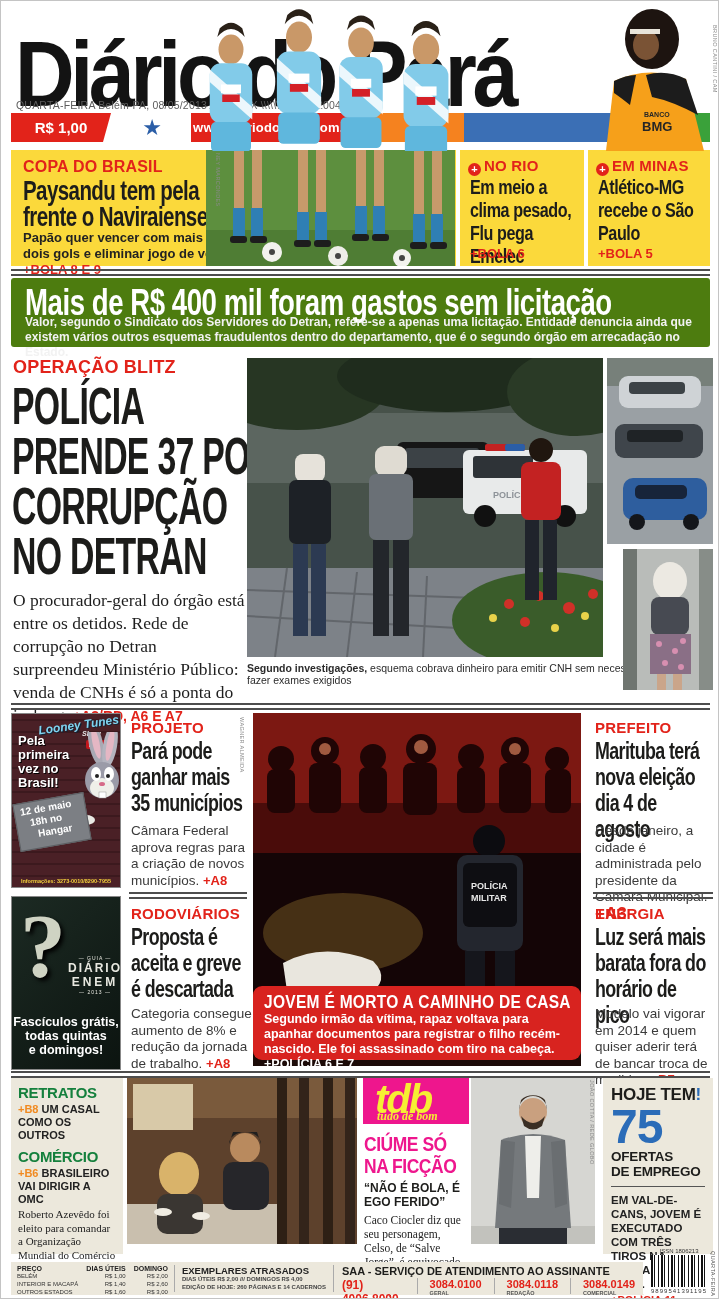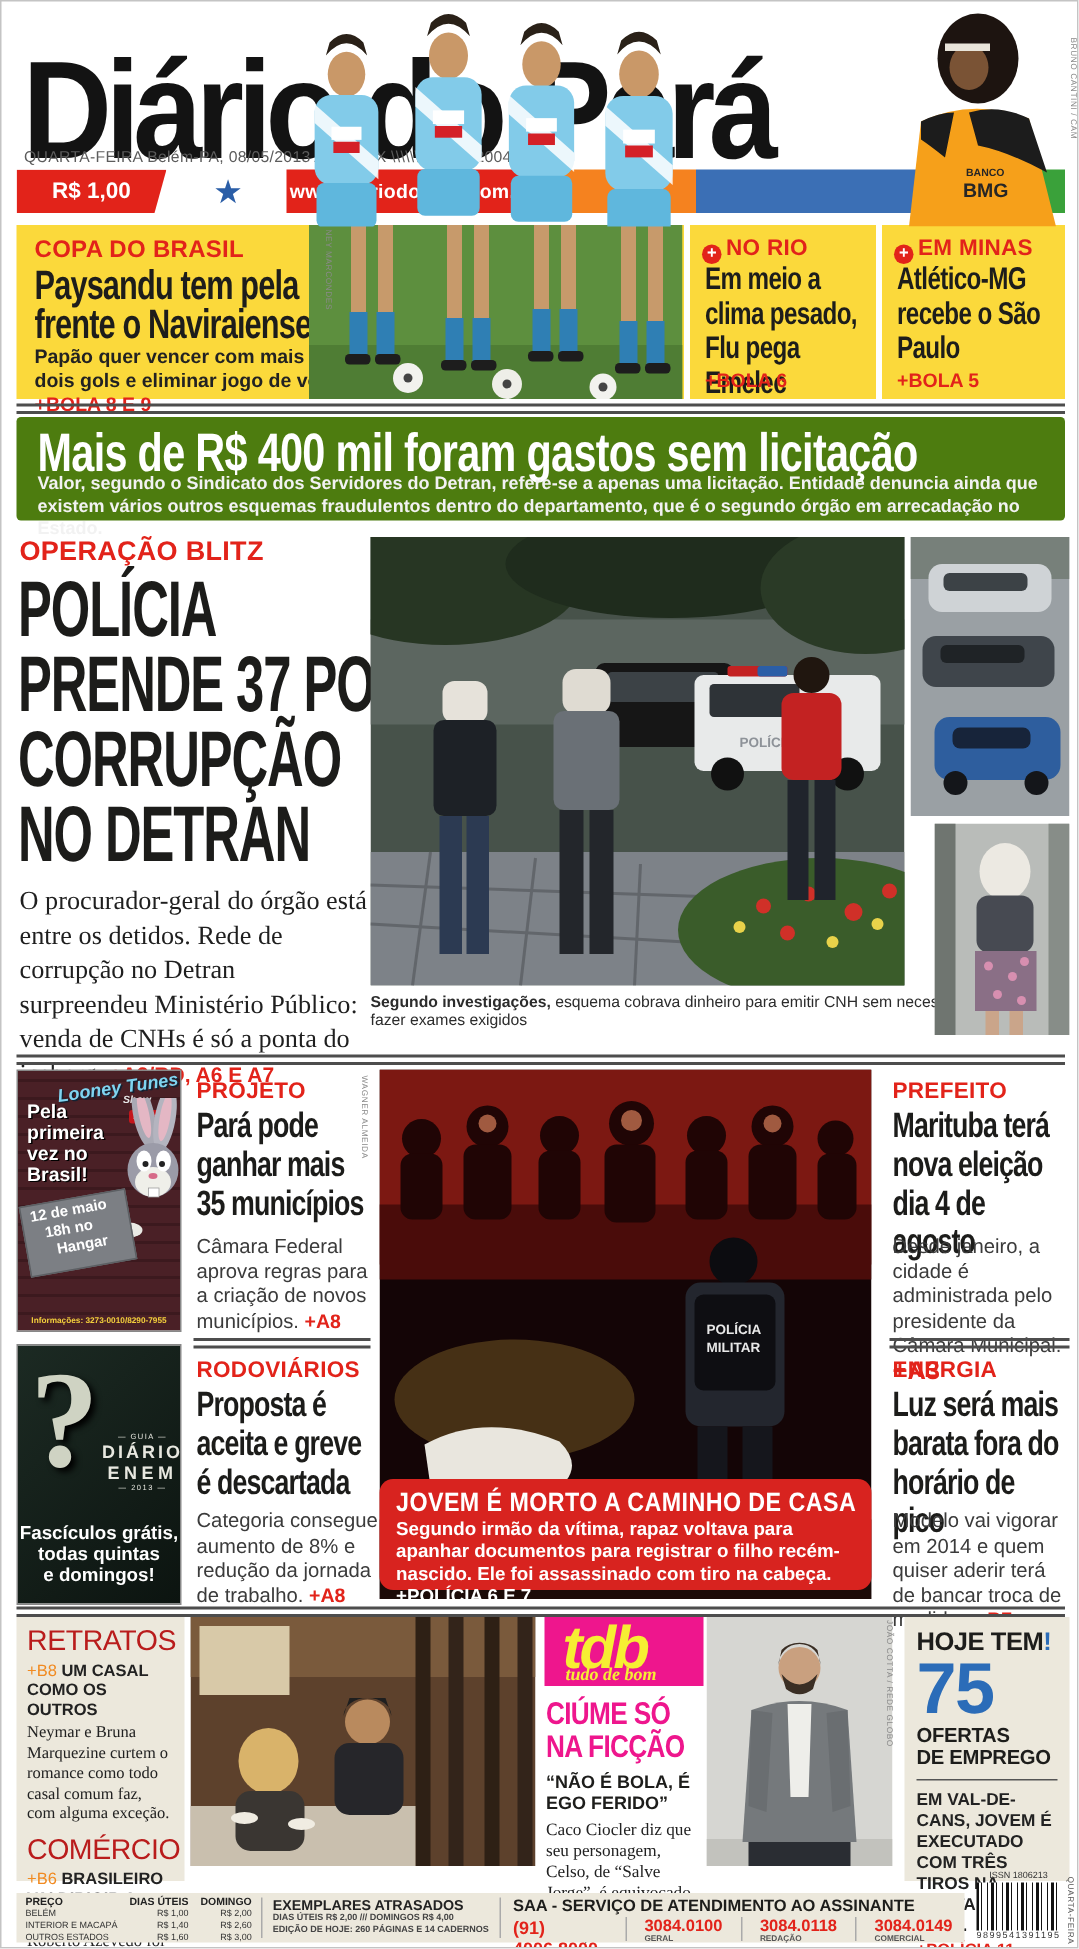--- a/index.html
+++ b/index.html
@@ -31,24 +31,24 @@
          transform:scale(.85,1.12);transform-origin:top left;width:135px;color:#1c1c1a;}
   .col-b{font-size:13.5px;line-height:16.5px;color:#3b3b3b;width:122px;}
   .lead-body{font-size:17.5px;line-height:23px;color:#1f1f1f;width:232px;}
   .caption{font-size:10.5px;color:#2c2c2c;}
   .plus-ico{display:inline-block;width:13px;height:13px;border-radius:50%;background:#e2231a;color:#fff;
             font-weight:900;font-size:11px;line-height:13px;text-align:center;vertical-align:-2px;margin-right:3px;}
   .crimebox{background:#d8231f;border-radius:9px;color:#fff;}
   .crime-h{font-size:16px;font-weight:900;letter-spacing:.3px;white-space:nowrap;transform:scale(.97,1.1);transform-origin:top left;}
   .crime-b{font-size:12.5px;line-height:15px;font-weight:700;color:#fff;}
   .crime-b .wref{font-weight:900;color:#fff;}
-  .okick{color:#b91c1c;font-weight:400;font-size:19px;letter-spacing:-.3px;}
+  .okick{color:#15803d;font-weight:700;font-size:15px;letter-spacing:-.3px;}
   .minihead{font-size:11px;font-weight:900;line-height:13px;color:#222;}
   .minibody{font-size:11px;line-height:13.5px;color:#222;}
-  .oran{color:#f18a21;font-weight:400;}
+  .oran{color:#f18a21;font-weight:700;}
   .tdbbox{background:#ee168d;}
   .tdb-logo{color:#f6ee33;font-weight:900;font-style:italic;font-size:40px;line-height:34px;letter-spacing:-2px;}
   .tdb-sub{color:#f6ee33;font-weight:700;font-style:italic;font-size:12px;font-family:"Liberation Serif",serif;}
   .tdb-h{color:#ee168d;font-weight:900;font-size:19px;line-height:20px;letter-spacing:-.5px;transform:scale(.92,1.1);transform-origin:top left;white-space:nowrap;}
   .tdb-q{font-size:12px;font-weight:900;line-height:14px;color:#1d1d1b;}
   .hoje-t{font-size:17px;font-weight:900;letter-spacing:-.3px;}
   .hoje-n{font-size:48px;font-weight:900;color:#2b6cb8;line-height:44px;letter-spacing:-1px;}
   .hoje-l{font-size:13.5px;font-weight:900;letter-spacing:-.2px;line-height:15px;}
   .val-t{font-size:11.5px;font-weight:900;line-height:14px;color:#222;}
   .ft-title{font-size:7px;font-weight:900;color:#222;}
@@ -403,21 +403,20 @@
   <div class="abs col-h" style="left:594px;top:923px;">Luz será mais barata fora do horário de pico</div>
   <div class="abs col-b" style="left:594px;top:1005px;width:118px;">
     <span>Modelo vai vigorar em 2014 e quem quiser aderir terá de bancar troca de medidor. </span><span class="ref" style="font-size:13px;">+B7</span>
   </div>
 
   <div class="abs dblrule" style="left:10px;top:1070px;width:699px;"></div>
 
   <div class="abs creambox" style="left:10px;top:1077px;width:112px;height:176px;padding:6px 7px;box-sizing:border-box;">
     <div class="okick">RETRATOS</div>
     <div class="minihead" style="margin-top:2px;"><span class="oran" style="font-size:11px;">+B8</span><span> UM CASAL COMO OS OUTROS</span></div>
-    <div class="serif minibody" style="margin-top:2px;">Neymar e Bruna Marquezine curtem o romance como todo casal comum faz, com alguma exceção.</div>
     <div class="okick" style="margin-top:6px;">COMÉRCIO</div>
     <div class="minihead" style="margin-top:2px;"><span class="oran" style="font-size:11px;">+B6</span><span> BRASILEIRO VAI DIRIGIR A OMC</span></div>
     <div class="serif minibody" style="margin-top:2px;">Roberto Azevêdo foi eleito para comandar a Organização Mundial do Comércio por quatro anos.</div>
   </div>
 
   <svg class="abs" style="left:126px;top:1077px;" width="230" height="166" viewBox="0 0 230 166">
     <rect width="230" height="166" fill="#5d412c"></rect>
     <rect x="0" y="0" width="230" height="40" fill="#7a5a3c"></rect>
     <rect x="150" y="0" width="10" height="166" fill="#2e2015"></rect>
       <rect x="172" y="0" width="10" height="166" fill="#33241a"></rect>

